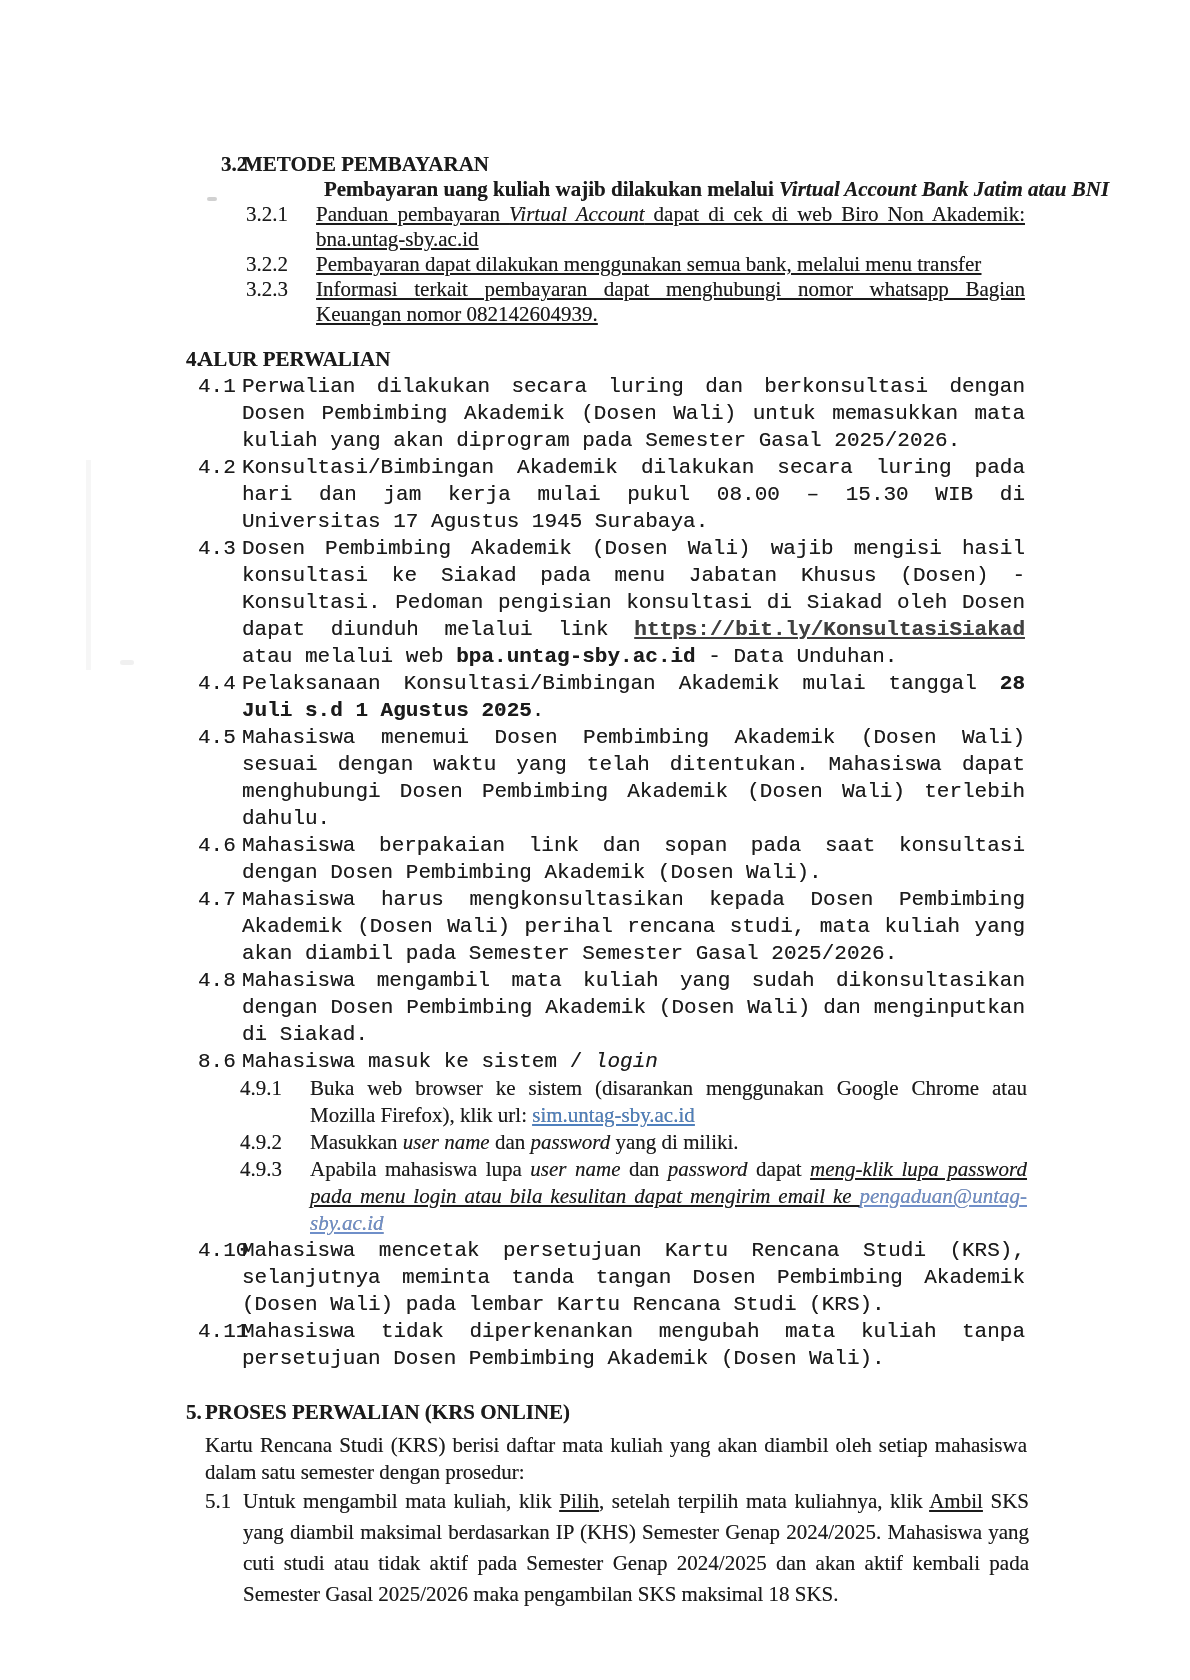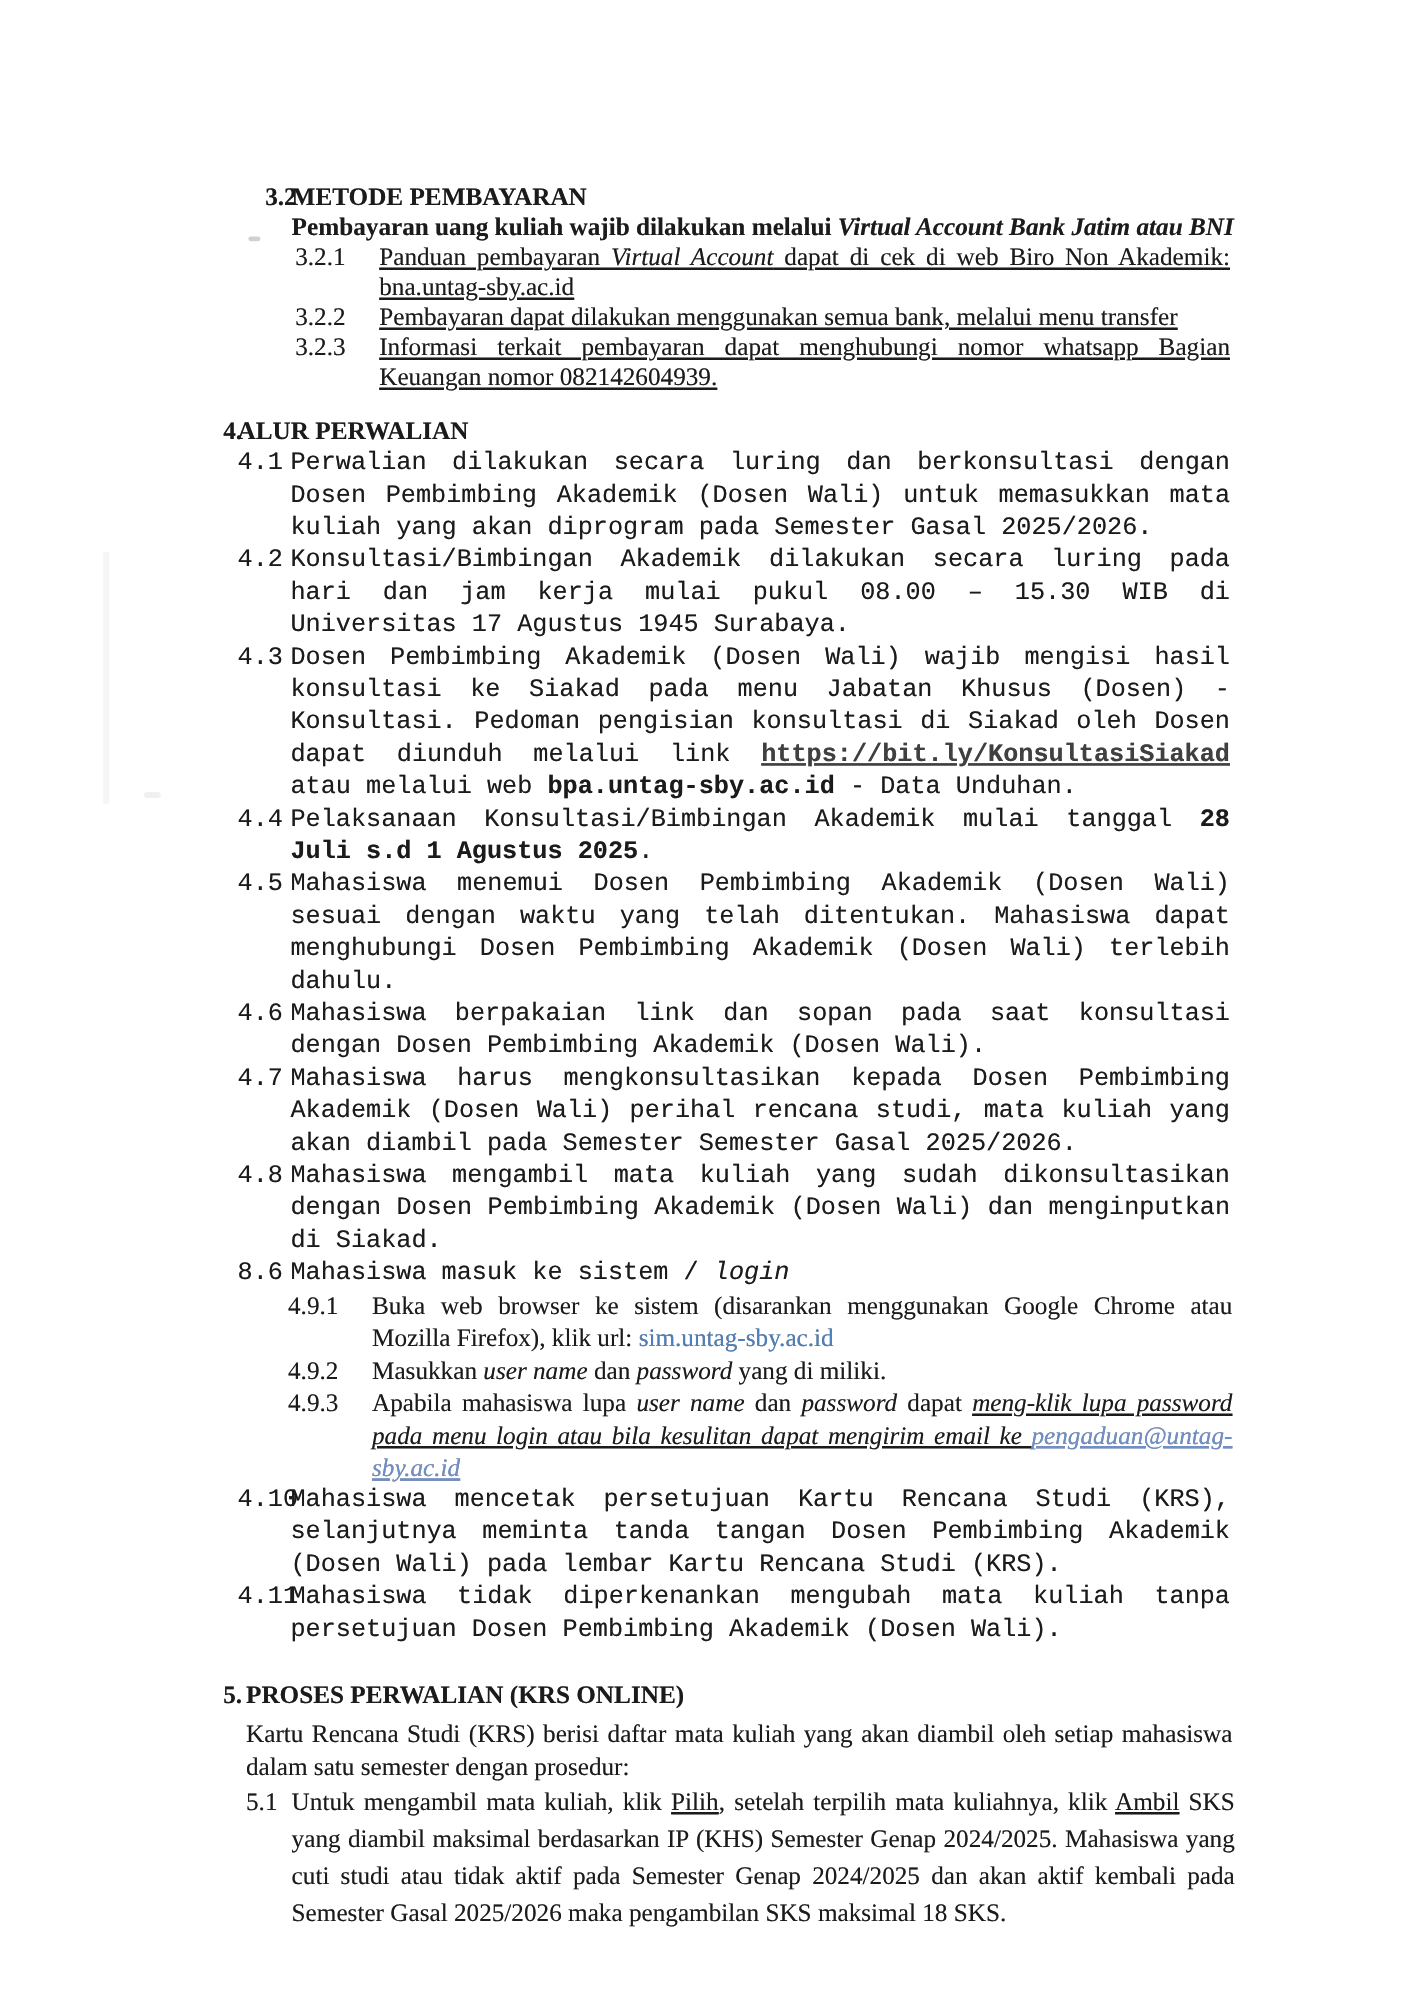--- a/index.html
+++ b/index.html
@@ -17,33 +17,33 @@
   .content{position:absolute;top:152px;left:0;width:1190px;}
   
   .h{font-weight:700;position:relative;text-align:left;white-space:nowrap;}
   .h .num{position:absolute;left:16px;top:0;font-family:Liberation Serif, serif;}
   .h32{margin-left:205px;padding-left:38px;line-height:25px;}
   .h4{margin-left:170px;padding-left:28px;line-height:27px;margin-top:19px;}
   .h5{margin-left:170px;padding-left:35px;line-height:27px;margin-top:27px;}
   
   .item{position:relative;box-sizing:border-box;}
   .item .num{position:absolute;left:0;top:0;}
-  .intro32{margin:0 0 0 243px;font-weight:700;line-height:25px;text-align:left;}
+  .intro32{margin:0 0 0 243px;font-weight:700;line-height:25px;text-align:center;}
   .it3{margin-left:246px;padding-left:70px;width:779px;line-height:25px;text-decoration:underline;}
   .it4{margin-left:198px;padding-left:44px;width:827px;line-height:27px;font-family:Liberation Mono, monospace;}
   .it49{margin-left:240px;padding-left:70px;width:787px;line-height:27px;}
   .p5{margin:6px 0 0 205px;width:822px;line-height:27px;}
   .it51{margin-left:205px;padding-left:38px;width:824px;line-height:31px;}
   
   i{font-style:italic;}
   b{font-weight:700;}
   .ul{text-decoration:underline;}
   .uli{font-style:italic;text-decoration:underline;}
   .blink{font-weight:700;text-decoration:underline;color:#404040;}
-  .lk{color:#4d7fbd;cursor:pointer;}
+  .lk{color:#4d7fbd;text-decoration:underline;cursor:pointer;}
   .lk2{color:#6f8fc9;font-style:italic;text-decoration:underline;cursor:pointer;}
   
   .a1{position:absolute;left:207px;top:197px;width:10px;height:4px;background:#9a9a9a;opacity:.45;border-radius:2px;}
   .a2{position:absolute;left:86px;top:460px;width:5px;height:210px;background:#b5b5b5;opacity:.12;}
   .a3{position:absolute;left:120px;top:660px;width:14px;height:5px;background:#aaaaaa;opacity:.18;border-radius:3px;}
   .page{text-shadow:0 0 .5px rgba(27,27,27,.55);}
 </style>
 </head>
 <body>
 

